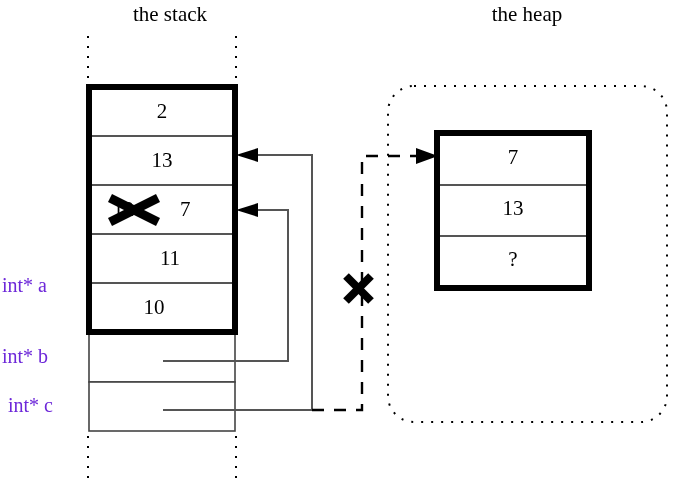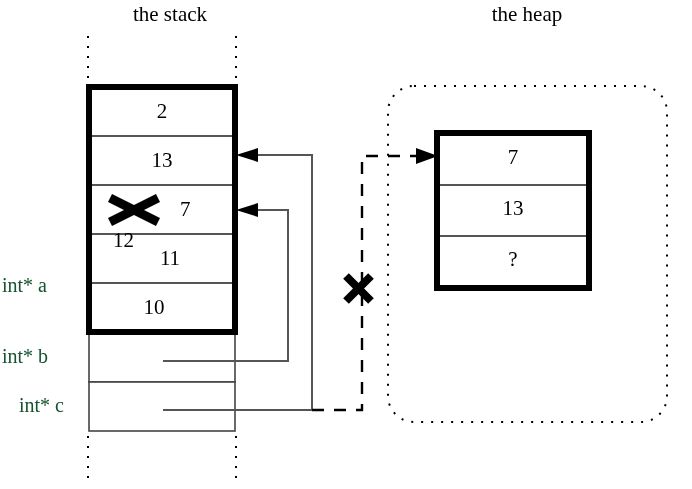--- a/index.html
+++ b/index.html
@@ -21,21 +21,21 @@
     color: #000;
     text-align: center;
     white-space: nowrap;
   }
   #stack-header { left: 90px; top: 2px; width: 160px; }
   #heap-header  { left: 447px; top: 2px; width: 160px; }
 
   .side-label {
     position: absolute;
     font-size: 20px;
-    color: #14532d;
+    color: #6d28d9;
     white-space: nowrap;
     text-align: left;
   }
 
   svg.layer {
     position: absolute;
     left: 0; top: 0;
     width: 692px;
     height: 489px;
   }
@@ -103,28 +103,28 @@
     <g>
       <line x1="110" y1="198" x2="158" y2="222" stroke="#000" stroke-width="9" stroke-linecap="butt"></line>
       <line x1="158" y1="198" x2="110" y2="222" stroke="#000" stroke-width="9" stroke-linecap="butt"></line>
     </g>
   </svg>
 
   <div class="cellval" style="left:92px; top:99px; width:140px;">2</div>
 
   <div class="cellval" style="left:92px; top:148px; width:140px;">13</div>
 
-  <div class="crossed-num" style="left:113px; top:197px;margin-top:31px;">12</div>
+  <div class="crossed-num" style="left:113px; top:197px;">12</div>
   <div class="crossed-num" style="left:180px; top:197px;">7</div>
 
   <div class="cellval" style="left:92px; top:246px; width:156px;">11</div>
 
   <div class="cellval" style="left:92px; top:295px; width:124px;">10</div>
 
   <div class="side-label" style="left:2px; top:274px;">int* a</div>
   <div class="side-label" style="left:2px; top:345px;text-align:center;">int* b</div>
-  <div class="side-label" style="left:19px; top:394px;">int* c</div>
+  <div class="side-label" style="left:8px; top:394px;">int* c</div>
 
   <div class="cellval" style="left:440px; top:145px; width:146px;">7</div>
   <div class="cellval" style="left:440px; top:196px; width:146px;">13</div>
   <div class="cellval" style="left:440px; top:247px; width:146px;">?</div>
 
 </div>
 
 </body></html>

